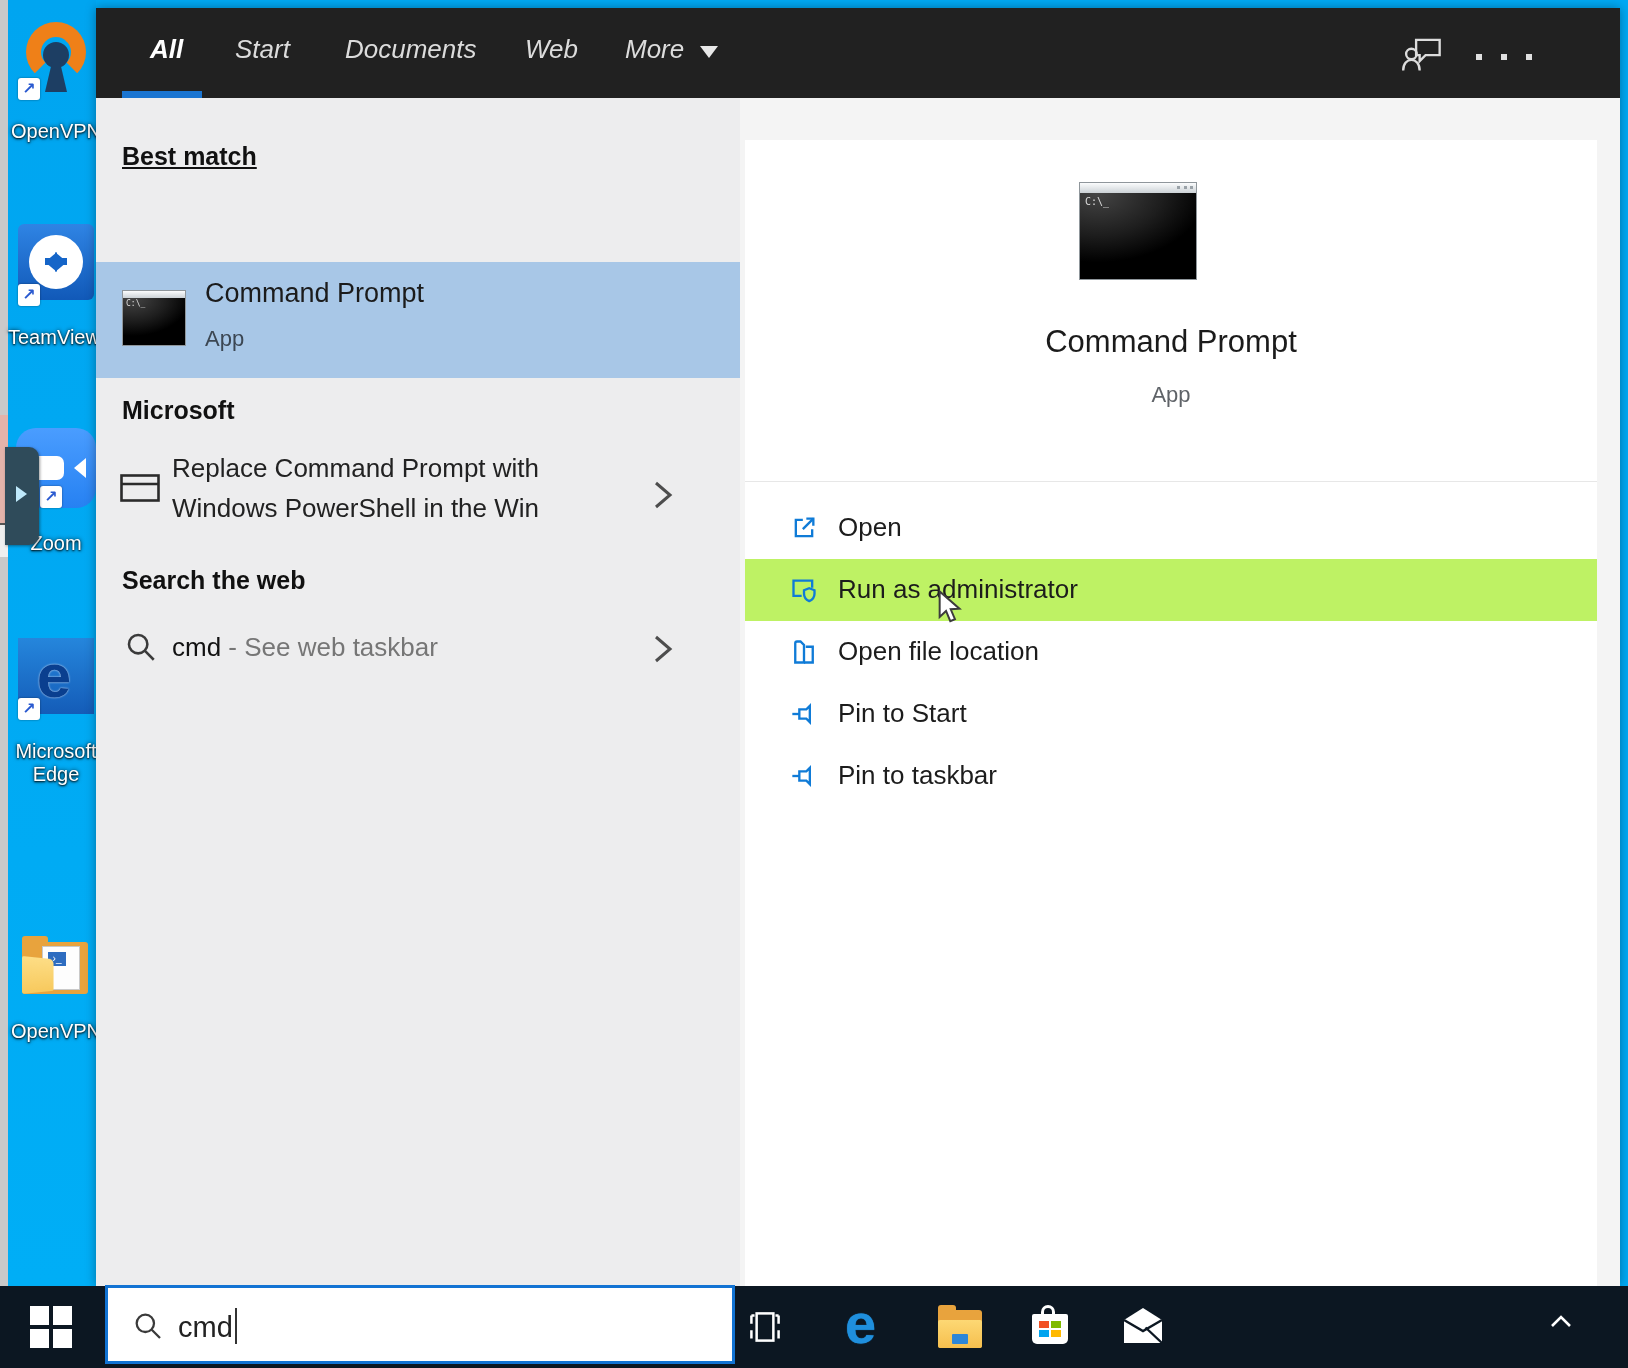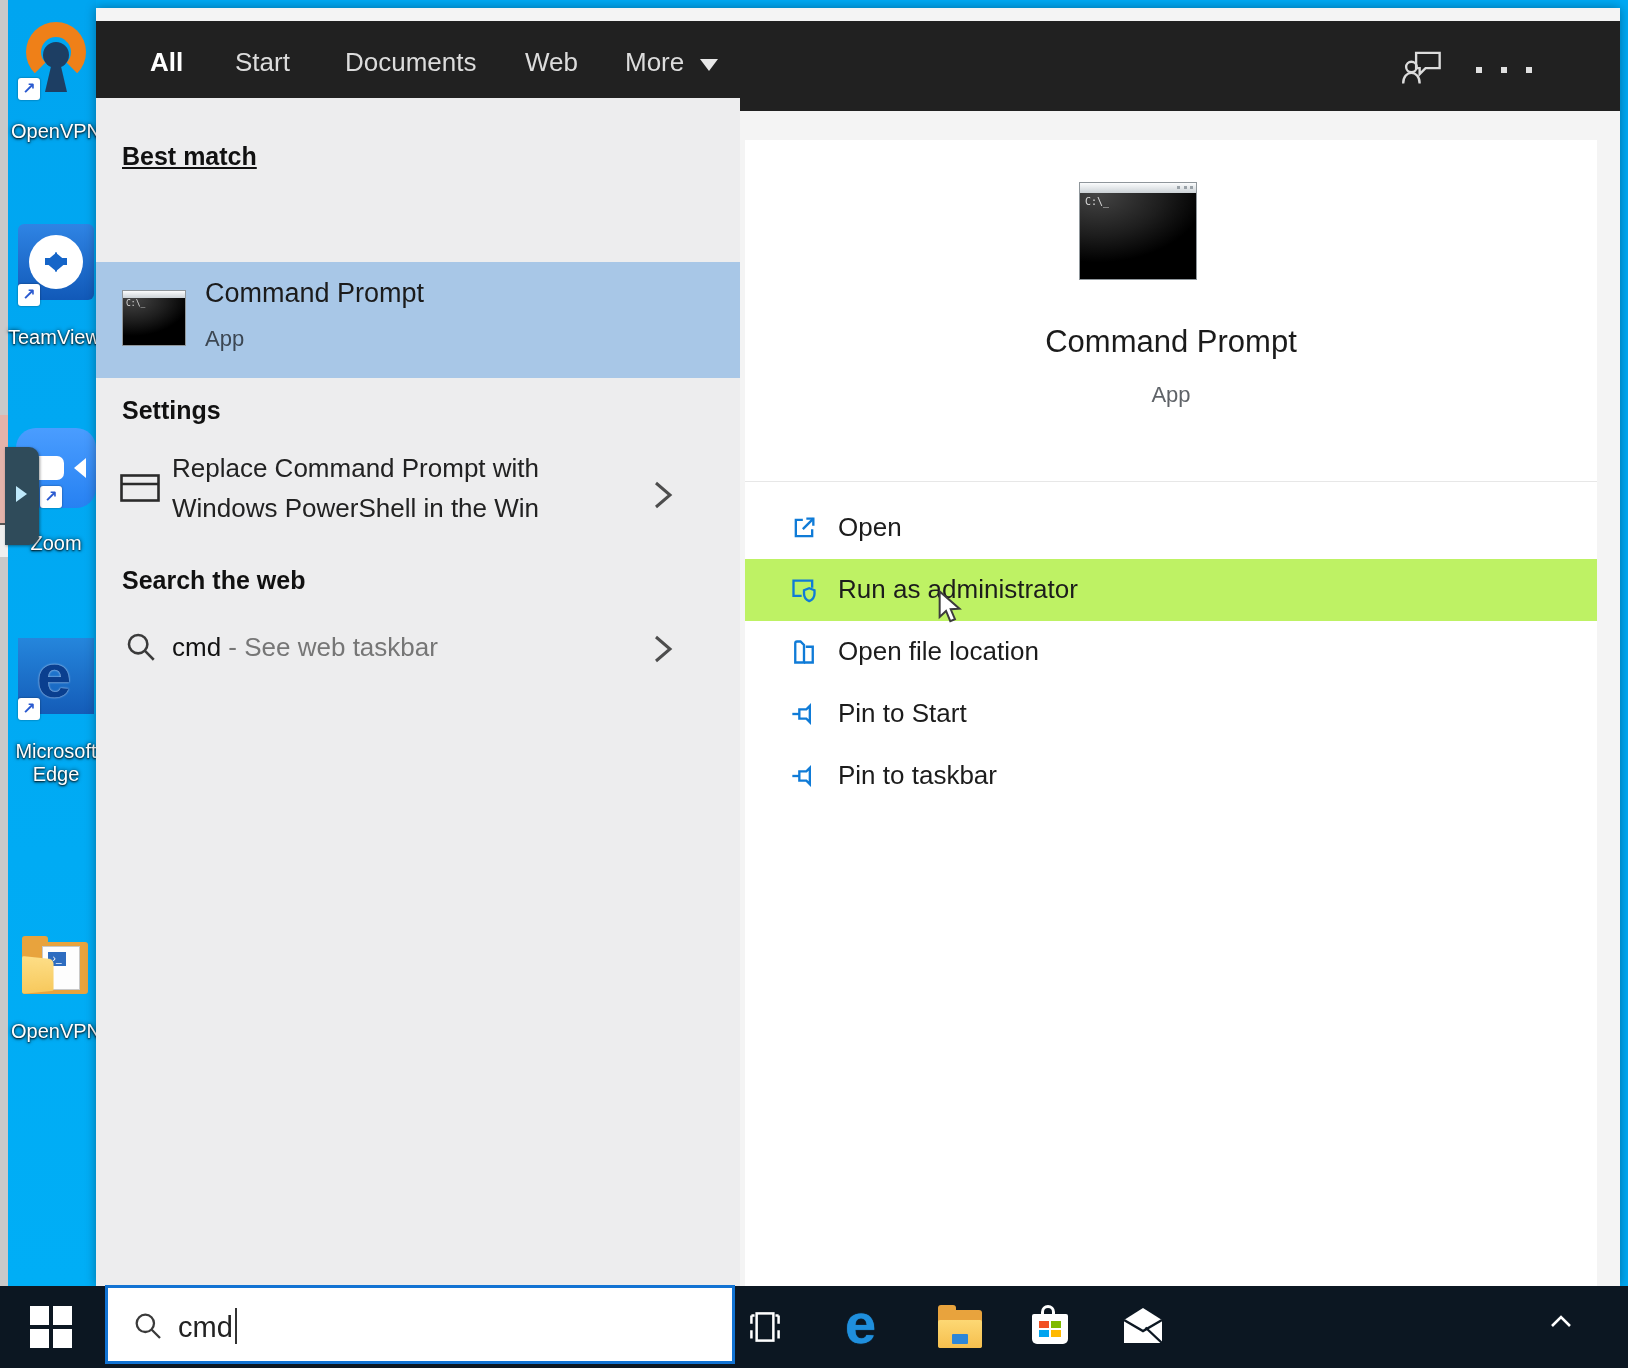--- a/index.html
+++ b/index.html
@@ -54,21 +54,21 @@
 
   
   .flyout { position:absolute; left:5px; top:447px; width:34px; height:98px; background:#2f4b5a;
     border-radius:0 10px 10px 0; z-index:3; box-shadow:1px 1px 3px rgba(0,0,0,.4); }
   .flyout-tri { position:absolute; left:11px; top:39px; width:0; height:0;
     border:8px solid transparent; border-left:11px solid #bfe9fb; }
 
   
   .panel { position:absolute; left:96px; top:8px; width:1524px; height:1278px; background:#f4f4f4; z-index:5;
     box-shadow:0 0 10px rgba(0,0,0,.35); }
-  .topbar { position:absolute; left:0; top:13px; width:1524px; height:90px; background:#212121; }
+  .topbar { position:absolute; left:0; top:0; width:1524px; height:90px; background:#212121;font-style:italic; }
   .tab { position:absolute; top:26px; font-size:26px; color:#dcdcdc; cursor:default; }
   .tab.active { color:#fff; font-weight:bold; }
   .tab-underline { position:absolute; left:26px; bottom:0; width:80px; height:7px; background:#1b75d1; }
   .more-caret { position:absolute; top:38px; width:0; height:0; border:9px solid transparent; border-top:12px solid #e8e8e8; }
   .top-ico { position:absolute; top:26px; }
   .dots { position:absolute; top:46px; width:56px; display:flex; justify-content:space-between; }
   .dots i { width:6px; height:6px; background:#e0e0e0; display:block; }
 
   .leftcol { position:absolute; left:0; top:90px; width:644px; height:1188px; background:#ededee; }
   .sec-header { position:absolute; left:26px; font-size:25px; font-weight:bold; color:#111; }
@@ -232,21 +232,21 @@
       <div class="bm-row">
         <div class="cmd-ico bm-ico">
           <div class="tbar"></div>
             <div class="scr"></div>
             <div class="pr">C:\_</div>
         </div>
         <div class="bm-title">Command Prompt</div>
         <div class="bm-sub">App</div>
       </div>
 
-      <div class="sec-header" style="top:298px;">Settings</div>
+      <div class="sec-header" style="top:298px;">Microsoft</div>
 
       <div class="set-row">
         <span class="set-ico">
           <svg width="40" height="28" viewBox="0 0 40 28" fill="none" stroke="#2b2b2b" stroke-width="2.6">
             <rect x="1.5" y="1.5" width="37" height="25"></rect>
             <line x1="1.5" y1="10" x2="38.5" y2="10"></line>
           </svg>
         </span>
         <div class="set-text">
           <div>Replace Command Prompt with</div>

